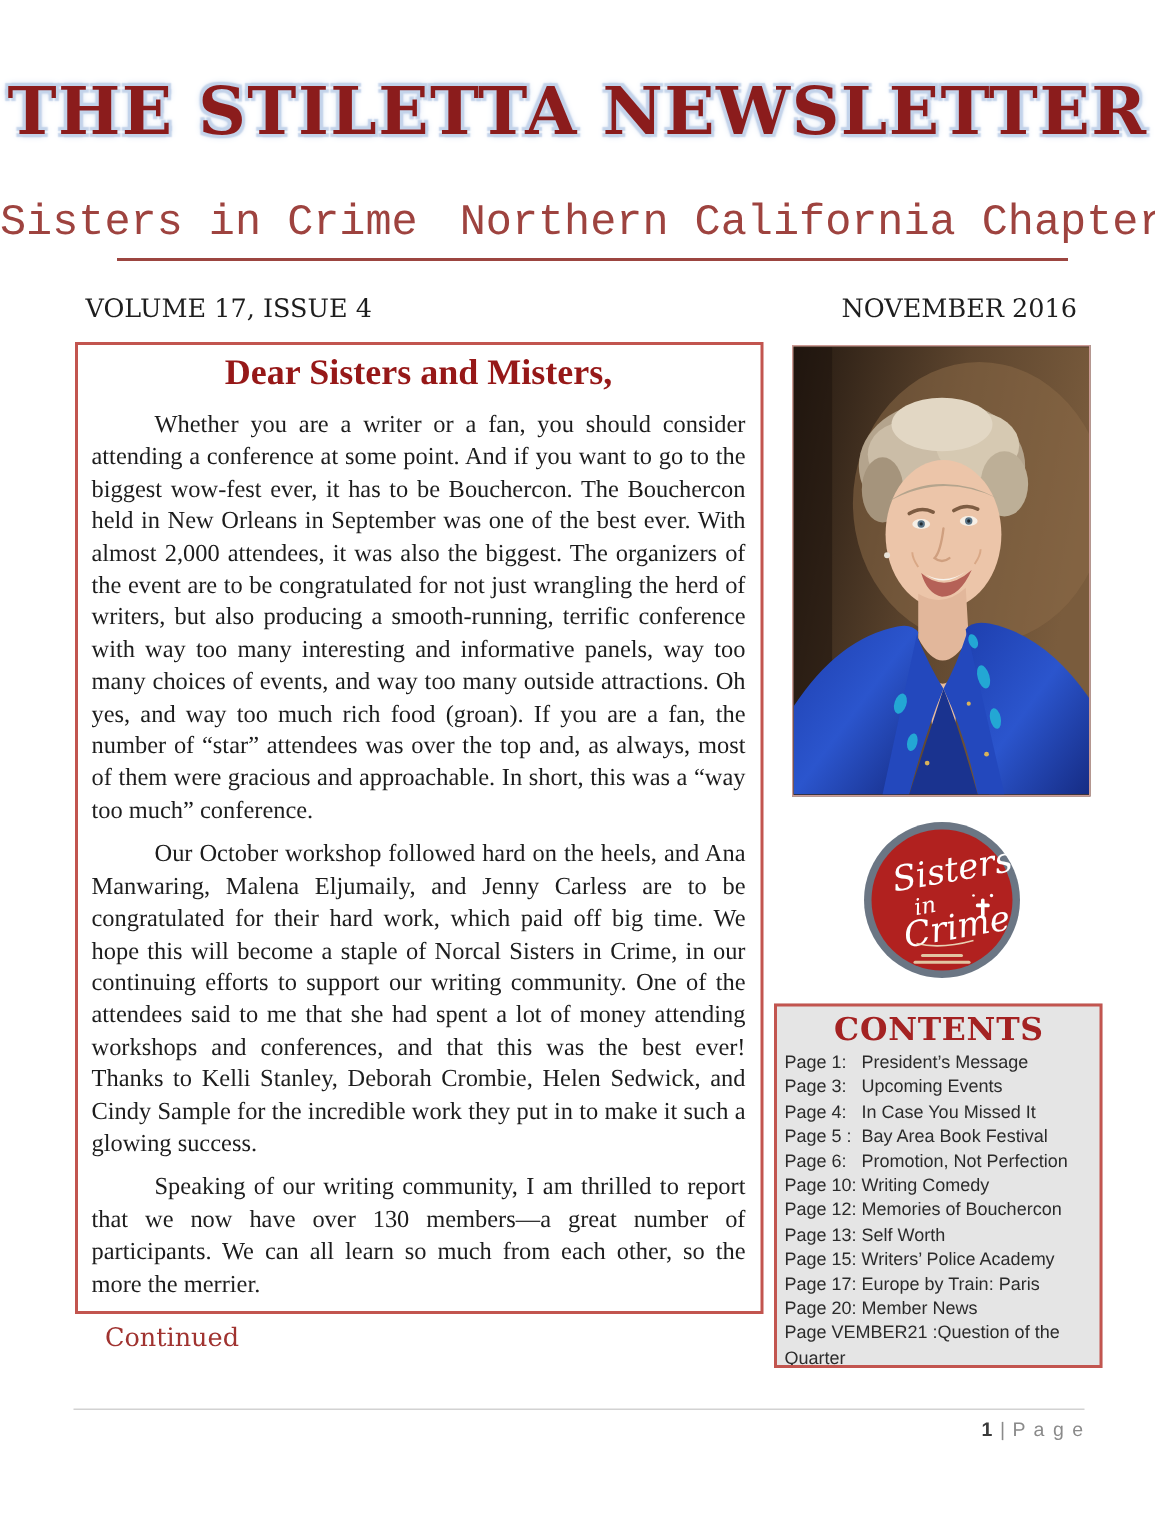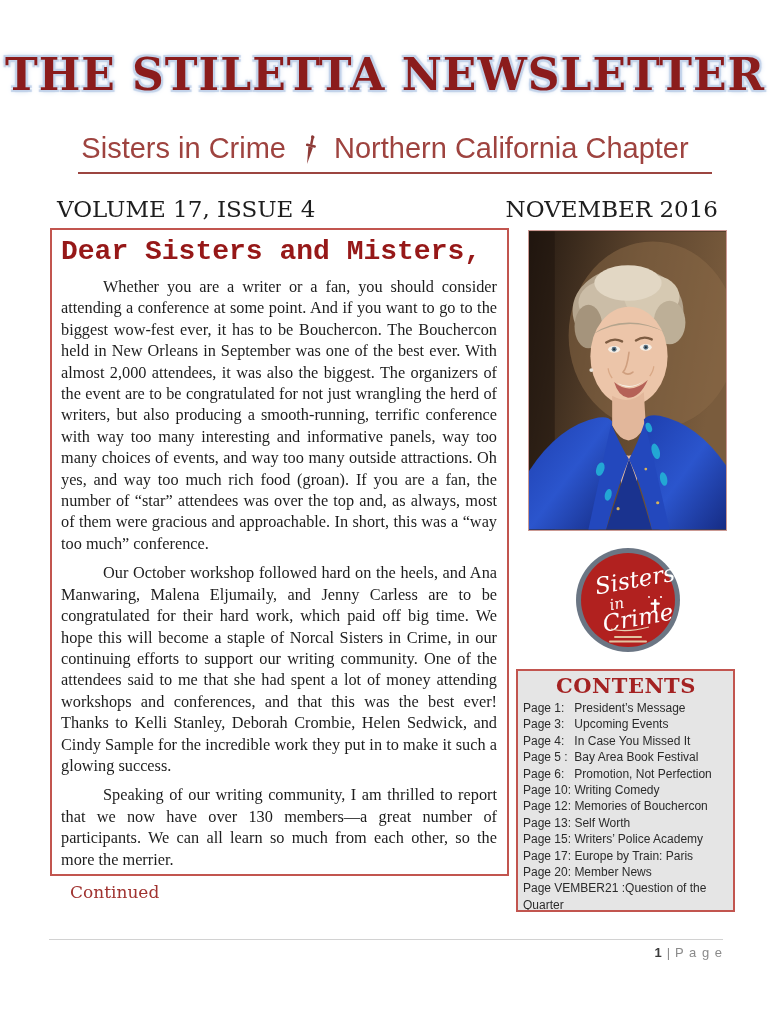--- a/index.html
+++ b/index.html
@@ -13,44 +13,44 @@
   .masthead-title {
     position:absolute; top:49px; left:0; right:0; text-align:center;
     font-family:"DejaVu Serif", serif; font-weight:bold; font-size:44px;
     color:#8b1c1c; letter-spacing:1px;
     text-shadow:-2px -2px 1px #c3d3ea, 2px -2px 1px #c3d3ea,
                 -2px 2px 1px #c3d3ea, 2px 2px 1px #c3d3ea, 0 0 6px #b5c9e6;
     white-space:nowrap;
   }
   .masthead-subtitle {
     position:absolute; top:130px; left:0; right:0;
-    display:flex; justify-content:center; align-items:center; gap:14px;
-    font-family:Liberation Sans, sans-serif; font-size:29px;
+    display:flex; justify-content:space-between; align-items:center; gap:14px;
+    font-family:Liberation Mono, monospace; font-size:29px;
     color:#9e433f; white-space:nowrap;
   }
   .dagger { width:20px; height:32px; margin-top:4px; }
   .header-rule {
     position:absolute; top:172px; left:78px; width:634px; height:2px;
     background:#9c4540;
   }
   .meta-row {
     position:absolute; top:196px; left:57px; right:52px;
     display:flex; justify-content:space-between;
-    font-family:"DejaVu Serif", serif; font-size:23px; color:#1e1e1e;
+    font-family:"DejaVu Serif", serif; font-size:17px; color:#1e1e1e;
   }
 
   
   .article-box {
     position:absolute; left:50px; top:228px; width:459px; height:648px;
     border:2px solid #c2554f; padding:4px 10px 0 9px; overflow:hidden;
     background:#ffffff;
   }
   .article-heading {
-    font-family:Liberation Mono, monospace; font-weight:bold; font-size:28px;
-    color:#961818; margin:2px 0 9px 0;
+    font-family:Liberation Serif, serif; font-weight:bold; font-size:24px;
+    color:#961818; margin:2px 0 9px 0;text-align:center;
   }
   .article-box p {
     font-family:"Liberation Serif", serif; font-size:16.3px;
     line-height:21.4px; text-align:justify; text-indent:42px;
     color:#1d1d1d; margin:0 0 8px 0;
   }
   .continued {
     position:absolute; left:70px; top:882px;
     font-family:"DejaVu Serif", serif; font-size:17px;
     color:#a03330;

